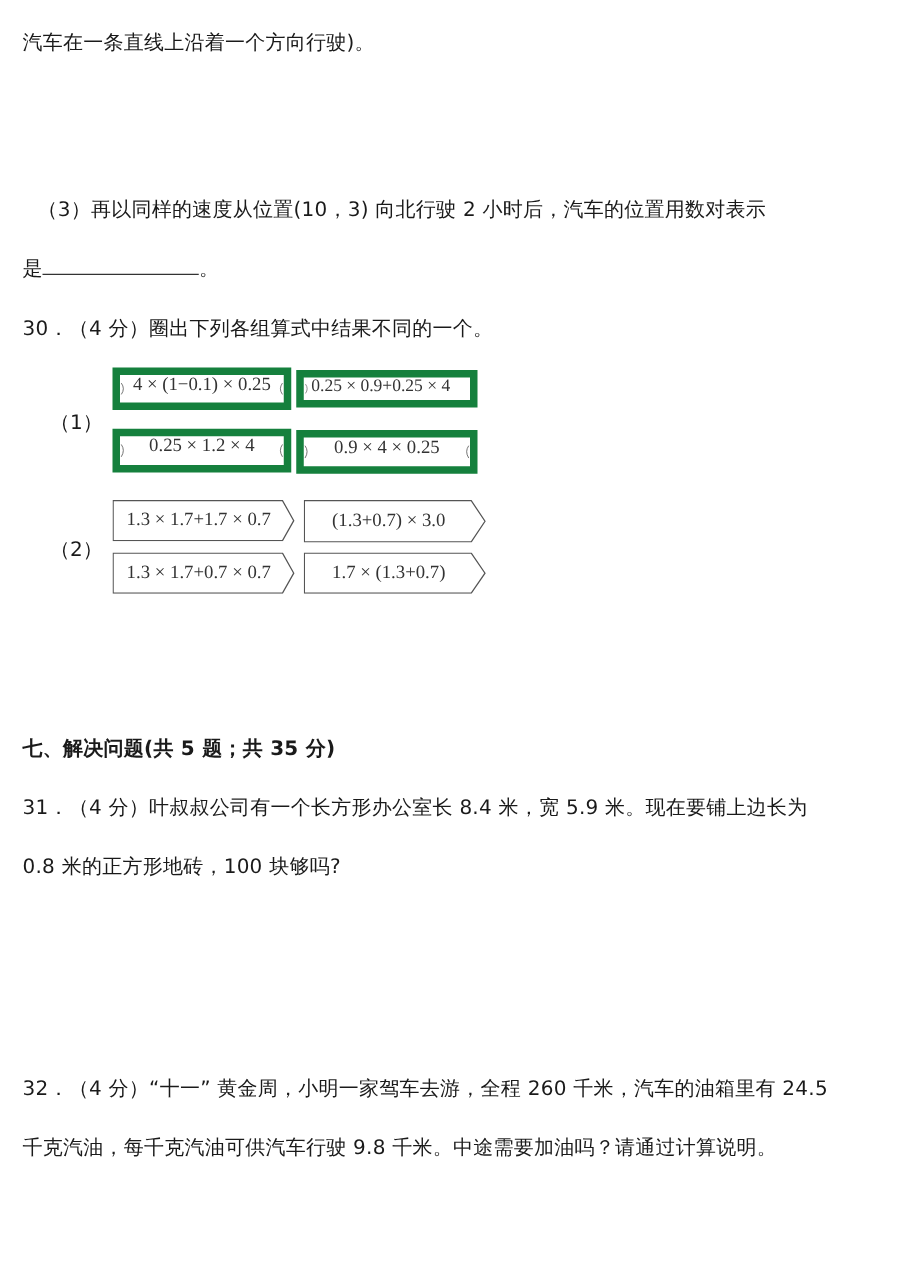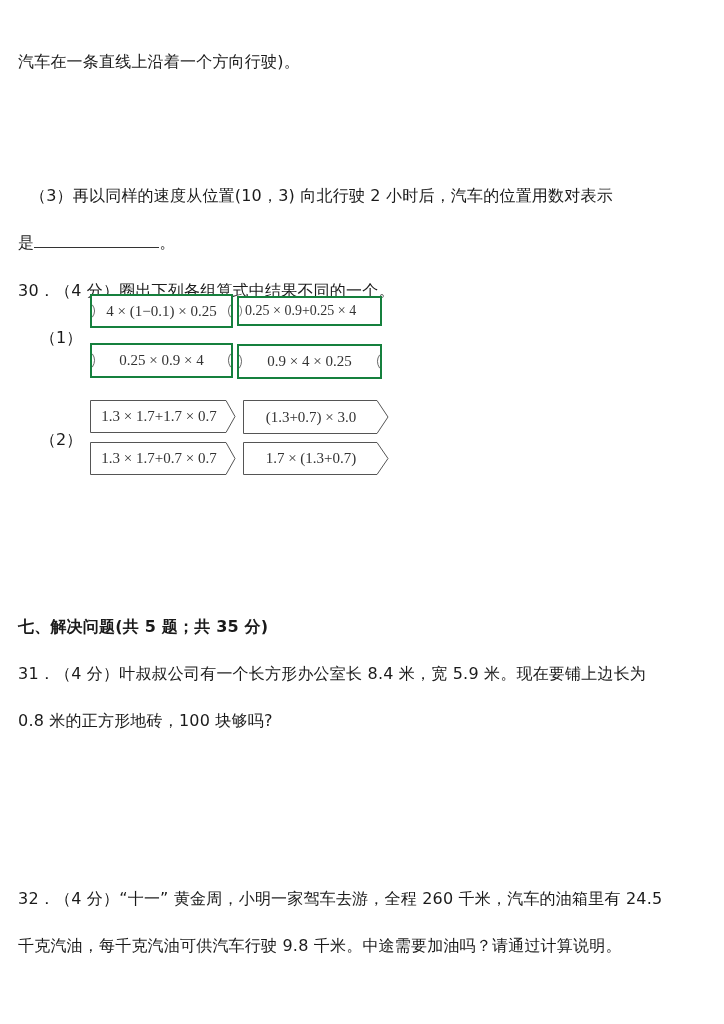--- a/index.html
+++ b/index.html
@@ -1,21 +1,21 @@
 <!DOCTYPE html>
 <html><head>
 <meta charset="utf-8">
 <style>
   html,body{margin:0;padding:0;background:#fff;}
   body{width:724px;height:1024px;position:relative;overflow:hidden;font-family:"DejaVu Sans","Liberation Sans",sans-serif;color:#1a1a1a;}
-  .line{position:absolute;left:18px;font-size:16px;line-height:20px;white-space:nowrap;letter-spacing:0.2px;margin-top:28px;}
+  .line{position:absolute;left:18px;font-size:16px;line-height:20px;white-space:nowrap;letter-spacing:0.2px;}
   .bold{font-weight:bold;}
   .blank{display:inline-block;width:125px;border-bottom:1px solid #333;height:14px;vertical-align:baseline;}
   .label{position:absolute;font-size:16px;line-height:20px;}
-  .box{position:absolute;border:2px solid #15803d;box-sizing:border-box;font-family:"Liberation Serif","DejaVu Serif",serif;font-size:15px;color:#333;display:flex;align-items:center;justify-content:center;white-space:nowrap;overflow:hidden;background:#fff;}
+  .box{position:absolute;border:6px solid #15803d;box-sizing:border-box;font-family:"Liberation Serif","DejaVu Serif",serif;font-size:15px;color:#333;display:flex;justify-content:center;white-space:nowrap;overflow:hidden;background:#fff;}
   .box svg{position:absolute;top:0;height:100%;}
   .arrow{position:absolute;padding-left:14px;}
   .arrow svg{position:absolute;left:0;top:0;}
   .arrow span{position:absolute;left:0;top:0;height:100%;display:flex;align-items:center;justify-content:center;font-family:"Liberation Serif","DejaVu Serif",serif;font-size:15px;color:#333;white-space:nowrap;}
 </style>
 </head>
 <body>
 
 <div class="line" style="top:24px;">汽车在一条直线上沿着一个方向行驶)。</div>
 
@@ -40,21 +40,21 @@
 <div class="box" style="left:237px;top:296px;width:145px;height:30px;font-size:14px;justify-content:flex-start;padding-left:6px;">
   <svg width="6" viewBox="0 0 6 34" style="left:0;">
       <path d="M0 10 Q5 17 0 24" fill="none" stroke="#555"></path>
     </svg>
   <span>0.25 × 0.9+0.25 × 4</span>
 </div>
 <div class="box" style="left:90px;top:343px;width:143px;height:35px;">
   <svg width="6" viewBox="0 0 6 35" style="left:0;">
       <path d="M0 10 Q5 17 0 25" fill="none" stroke="#555"></path>
     </svg>
-  <span>0.25 × 0.9 × 4</span>
+  <span>0.25 × 1.2 × 4</span>
   <svg width="6" viewBox="0 0 6 35" style="right:0;">
       <path d="M6 10 Q1 17 6 25" fill="none" stroke="#555"></path>
     </svg>
 </div>
 <div class="box" style="left:237px;top:344px;width:145px;height:35px;">
   <svg width="6" viewBox="0 0 6 35" style="left:0;">
       <path d="M0 10 Q5 17 0 25" fill="none" stroke="#555"></path>
     </svg>
   <span>0.9 × 4 × 0.25</span>
   <svg width="6" viewBox="0 0 6 35" style="right:0;">

